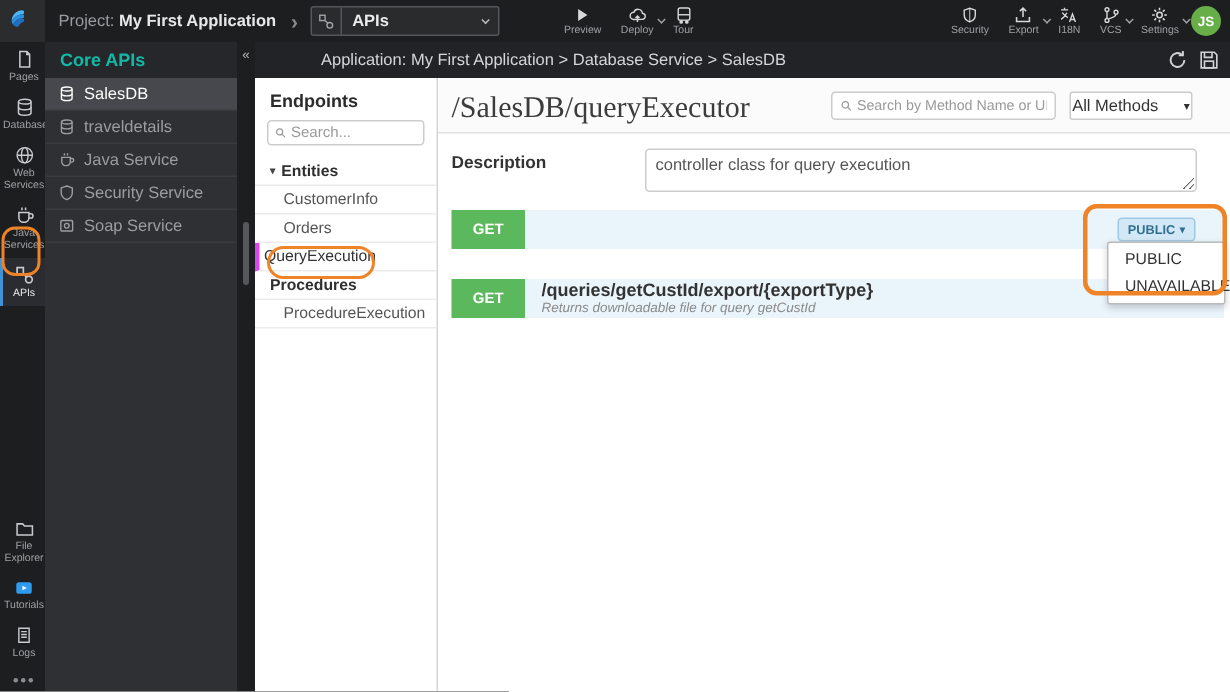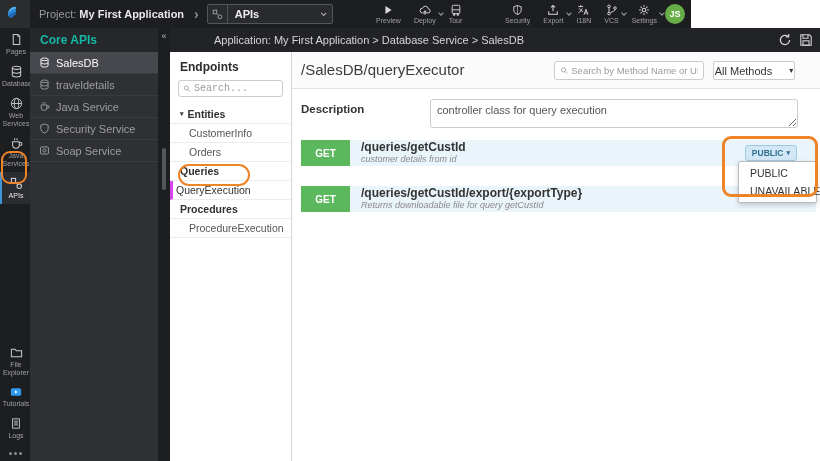--- a/index.html
+++ b/index.html
@@ -1,21 +1,21 @@
 <!DOCTYPE html>
 <html><head>
 <meta charset="utf-8">
 <style>
   * { box-sizing: border-box; margin: 0; padding: 0; }
   html,body { background:#3a3a3a; }
   body { font-family:"Liberation Sans", sans-serif; }
   .app { position:relative; width:820px; height:461px; background:#fff; overflow:hidden; }
 
   
-  .topbar { position:absolute; left:0; top:0; width:691px; height:28px; background:#1d1e20; display:flex; align-items:center; color:#b9babd; }
+  .topbar { position:absolute; left:0; top:0; width:820px; height:28px; background:#1d1e20; display:flex; align-items:center; color:#b9babd; }
   .logo { width:30px; height:28px; background:#2b2c2e; display:flex; align-items:center; justify-content:center; flex:0 0 auto; }
   .project { margin-left:9px; font-size:11px; color:#9a9b9e; white-space:nowrap; }
   .project .pname { color:#e8e8ea; font-weight:bold; }
   .bc-sep { color:#8a8b8e; font-size:14px; margin:0 8px 0 10px; font-weight:bold; }
   .mode-select { display:flex; align-items:center; width:126px; height:20px; background:#2a2b2d; border:1px solid #55565a; border-radius:2px; }
   .ms-icon { width:20px; height:100%; border-right:1px solid #55565a; display:flex; align-items:center; justify-content:center; color:#9fa0a3; }
   .ms-label { flex:1; padding-left:7px; font-size:11px; font-weight:bold; color:#ececee; }
   .chev { display:inline-block; width:4px; height:4px; border-right:1.3px solid currentColor; border-bottom:1.3px solid currentColor; transform:rotate(45deg) translateY(-1px); margin:0 7px 0 3px; }
   .tb-group { position:absolute; top:0; height:28px; display:flex; align-items:center; gap:13px; }
   .tb-center { left:376px; }
@@ -50,32 +50,32 @@
   
   .crumbbar { position:absolute; left:170px; top:28px; width:650px; height:24px; background:#222326; color:#d6d6d8; font-size:11px; display:flex; align-items:center; }
   .crumb-text { padding-left:44px; white-space:nowrap; }
   .crumb-icons { margin-left:auto; display:flex; align-items:center; gap:7px; padding-right:7px; color:#d2d2d4; }
   .crumb-icons .cico { cursor:pointer; display:flex; }
 
   
   .endpoints { position:absolute; left:170px; top:52px; width:122px; height:409px; background:#fff; border-right:1px solid #d5d5d5; }
   .ep-title { padding:8px 10px 6px; font-size:12px; font-weight:bold; color:#2b2b2b; }
   .ep-search { margin:0 8px 8px; height:17px; border:1px solid #ccc; border-radius:3px; display:flex; align-items:center; padding:0 4px; color:#9a9a9a; background:#fff; }
-  .ep-search input { border:none; outline:none; width:100%; font-size:10px; color:#555; margin-left:3px; font-family:Liberation Mono, monospace; }
+  .ep-search input { border:none; outline:none; width:100%; font-size:10px; color:#555; margin-left:3px; font-family:Liberation Sans, sans-serif; }
   .ep-search input::placeholder { color:#9a9a9a; }
   .ep-row { height:19px; display:flex; align-items:center; font-size:10.5px; border-bottom:1px solid #ececec; cursor:pointer; color:#555; }
   .ep-row.header { font-weight:bold; color:#2f2f2f; padding-left:10px; cursor:default; }
   .ep-row.item { padding-left:19px; }
   .ep-row.item.selected { border-left:3px solid #d946ef; padding-left:3px; color:#333; }
   .ep-caret { font-size:7px; color:#444; margin-right:4px; }
 
   
   .main { position:absolute; left:292px; top:52px; width:528px; height:409px; background:#fff; }
   .main-header { position:relative; height:37px; background:#fbfbfb; border-bottom:1px solid #e2e2e2; }
-  .main-title { position:absolute; left:9px; top:9px; font-size:15px; color:#3c3c3c; }
+  .main-title { position:absolute; left:9px; top:9px; font-size:20px; color:#3c3c3c;font-family:Liberation Serif, serif; }
   .main-search { position:absolute; left:262px; top:9px; width:150px; height:19px; border:1px solid #ccc; border-radius:3px; background:#fff; display:flex; align-items:center; padding:0 5px; color:#9a9a9a; }
   .main-search input { border:none; outline:none; width:100%; font-size:9.5px; color:#555; margin-left:3px; font-family:"Liberation Sans",sans-serif; }
   .main-search input::placeholder { color:#9a9a9a; }
   .methods-btn { position:absolute; left:421px; top:9px; width:82px; height:19px; border:1px solid #ccc; border-radius:2px; background:#fff; font-size:11px; color:#333; display:flex; align-items:center; justify-content:center; gap:17px; cursor:pointer; }
   .methods-btn .tri { font-size:8px; color:#333; }
 
   .desc-row { display:flex; padding:10px 0 0 9px; }
   .desc-label { width:129px; font-size:11.5px; font-weight:bold; color:#333; padding-top:4px; }
   .desc-input { width:368px; height:29px; border:1px solid #ccc; border-radius:3px; font-size:11px; color:#555; padding:4px 6px; resize:vertical; font-family:"Liberation Sans",sans-serif; }
 
@@ -345,23 +345,20 @@
     <div class="ep-row header">
       <span class="ep-caret">▾</span>
       <span>Entities</span>
     </div>
     <div class="ep-row item">
         <span>CustomerInfo</span>
       </div>
     <div class="ep-row item">
         <span>Orders</span>
       </div>
-    <div class="ep-row header">
-        <span>Queries</span>
-      </div>
     <div class="ep-row item selected">
         <span>QueryExecution</span>
       </div>
     <div class="ep-row header">
         <span>Procedures</span>
       </div>
     <div class="ep-row item">
         <span>ProcedureExecution</span>
       </div>
   </aside>
@@ -383,24 +380,20 @@
     </div>
 
     <div class="desc-row">
       <div class="desc-label">Description</div>
       <textarea class="desc-input" style="">controller class for query execution</textarea>
     </div>
 
     <div class="ops">
       <div class="op-row">
         <div class="op-method">GET</div>
-        <div class="op-texts">
-          <div class="op-path">/queries/getCustId</div>
-          <div class="op-sum">customer details from id</div>
-        </div>
         <div class="access-btn">
           <span>PUBLIC</span>
           <span class="tri">▾</span>
         </div>
       </div>
       <div class="op-row">
         <div class="op-method">GET</div>
         <div class="op-texts">
           <div class="op-path">/queries/getCustId/export/{exportType}</div>
           <div class="op-sum">Returns downloadable file for query getCustId</div>

